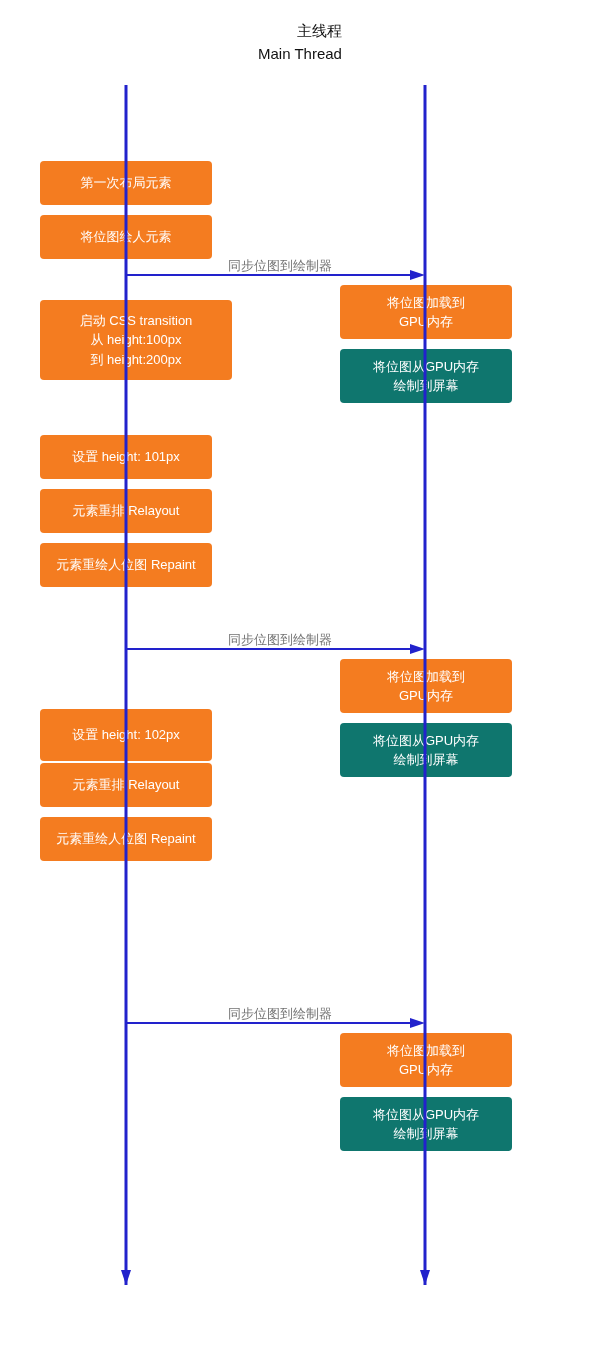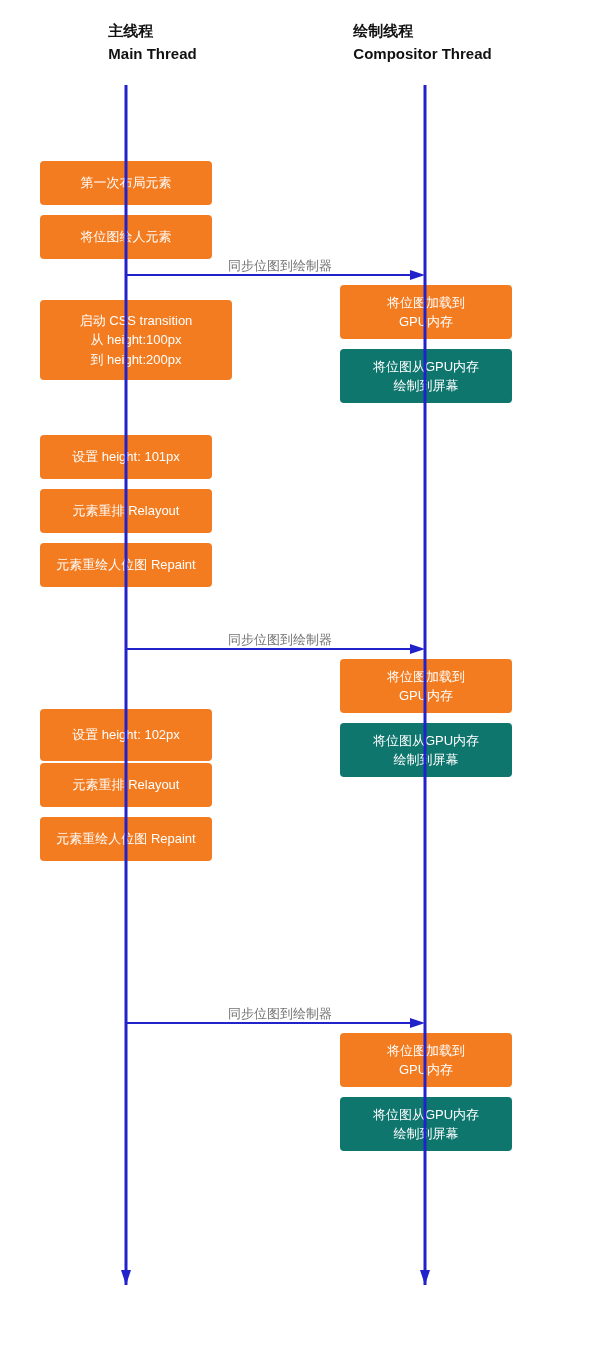--- a/index.html
+++ b/index.html
@@ -21,25 +21,24 @@
 
     
     .header-area {
       display: flex;
       justify-content: space-around;
       margin-bottom: 20px;
       padding: 0 30px;
     }
 
     .thread-header {
-      text-align: left;
+      text-align: right;
       font-size: 15px;
       color: #111;
       line-height: 1.5;
-      font-weight: bold;
     }
 
     .thread-header .zh {
       font-size: 15px;
     }
     .thread-header .en {
       font-size: 15px;
     }
 
     
@@ -84,24 +83,20 @@
   </style>
 </head>
 <body>
 
 <div class="diagram-container">
 
   <div class="header-area">
     <div class="thread-header">
       <div class="zh">主线程</div>
       <div class="en">Main Thread</div>
-    </div>
-    <div class="thread-header">
-      <div class="zh">绘制线程</div>
-      <div class="en">Compositor Thread</div>
     </div>
   </div>
 
   <div class="full-diagram" style="height:1200px; position:relative; margin:0 auto; width:560px;">
 
     <svg class="arrow-svg" viewBox="0 0 560 1200" preserveAspectRatio="none">
 
       <line x1="106" y1="0" x2="106" y2="1200" stroke="#2222cc" stroke-width="3"></line>
 
       <line x1="405" y1="0" x2="405" y2="1200" stroke="#2222cc" stroke-width="3"></line>

